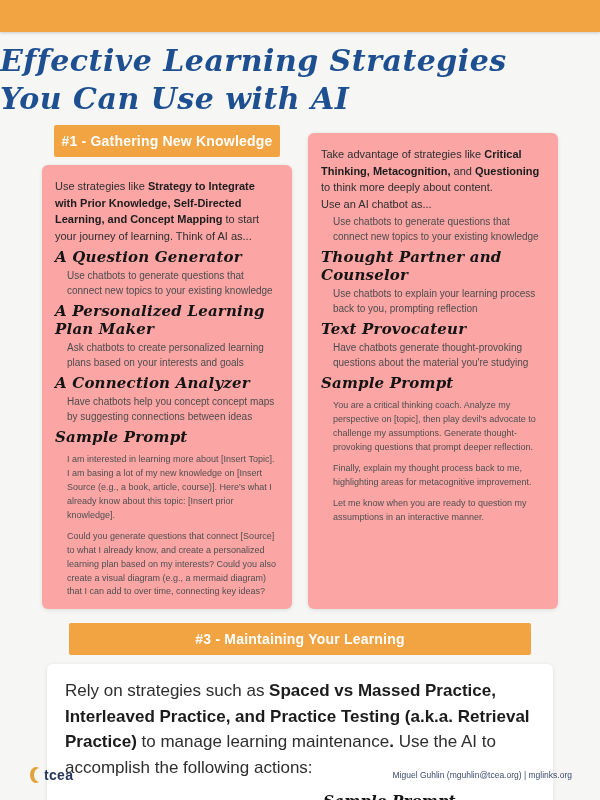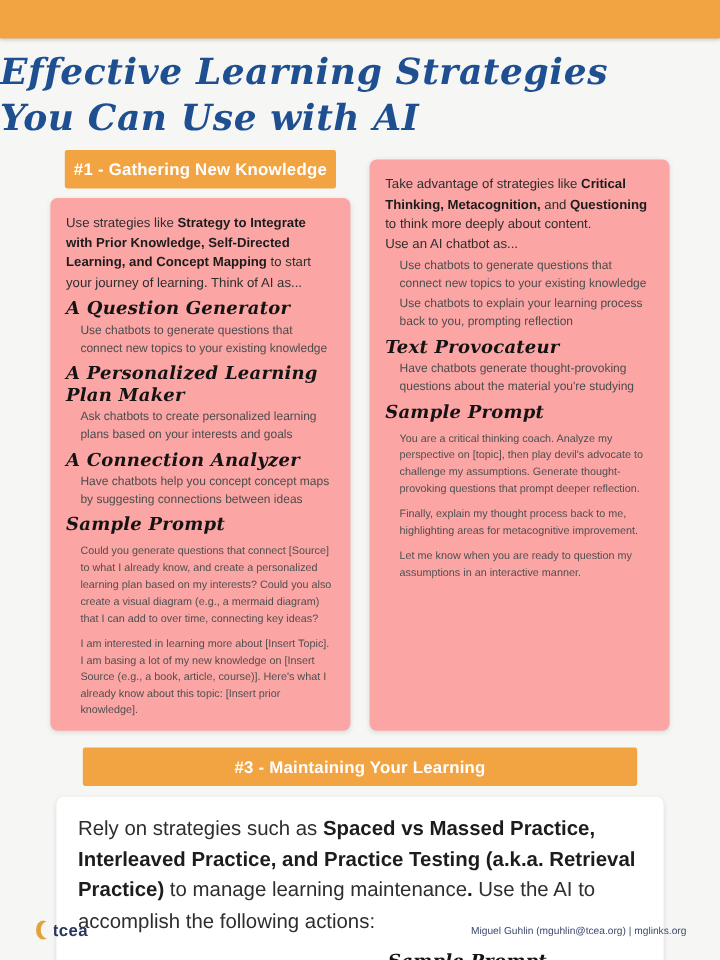--- a/index.html
+++ b/index.html
@@ -138,32 +138,33 @@
       <div class="script-h">A Question Generator</div>
       <div class="item-desc">Use chatbots to generate questions that connect new topics to your existing knowledge</div>
 
       <div class="script-h">A Personalized Learning Plan Maker</div>
       <div class="item-desc">Ask chatbots to create personalized learning plans based on your interests and goals</div>
 
       <div class="script-h">A Connection Analyzer</div>
       <div class="item-desc">Have chatbots help you concept concept maps by suggesting connections between ideas</div>
 
       <div class="script-h">Sample Prompt</div>
+      <div class="prompt-p">I am interested in learning more about [Insert Topic]. I am basing a lot of my new knowledge on [Insert Source (e.g., a book, article, course)]. Here's what I already know about this topic: [Insert prior knowledge].</div>
       <div class="prompt-p">Could you generate questions that connect [Source] to what I already know, and create a personalized learning plan based on my interests? Could you also create a visual diagram (e.g., a mermaid diagram) that I can add to over time, connecting key ideas?</div>
-      <div class="prompt-p">I am interested in learning more about [Insert Topic]. I am basing a lot of my new knowledge on [Insert Source (e.g., a book, article, course)]. Here's what I already know about this topic: [Insert prior knowledge].</div>
     </div>
   </div>
 
   <div class="column">
     <div class="card">
       <div class="intro"><span>Take advantage of strategies like </span><span class="b">Critical Thinking, Metacognition,</span><span> and </span><span class="b">Questioning</span><span> to think more deeply about content.</span></div>
       <div class="intro">Use an AI chatbot as...</div>
 
       <div class="item-desc">Use chatbots to generate questions that connect new topics to your existing knowledge</div>
 
+      <div class="script-h">Thought Partner and Counselor</div>
       <div class="item-desc">Use chatbots to explain your learning process back to you, prompting reflection</div>
 
       <div class="script-h">Text Provocateur</div>
       <div class="item-desc">Have chatbots generate thought-provoking questions about the material you're studying</div>
 
       <div class="script-h">Sample Prompt</div>
       <div class="prompt-p">You are a critical thinking coach. Analyze my perspective on [topic], then play devil's advocate to challenge my assumptions. Generate thought-provoking questions that prompt deeper reflection.</div>
       <div class="prompt-p">Finally, explain my thought process back to me, highlighting areas for metacognitive improvement.</div>
       <div class="prompt-p">Let me know when you are ready to question my assumptions in an interactive manner.</div>
     </div>

